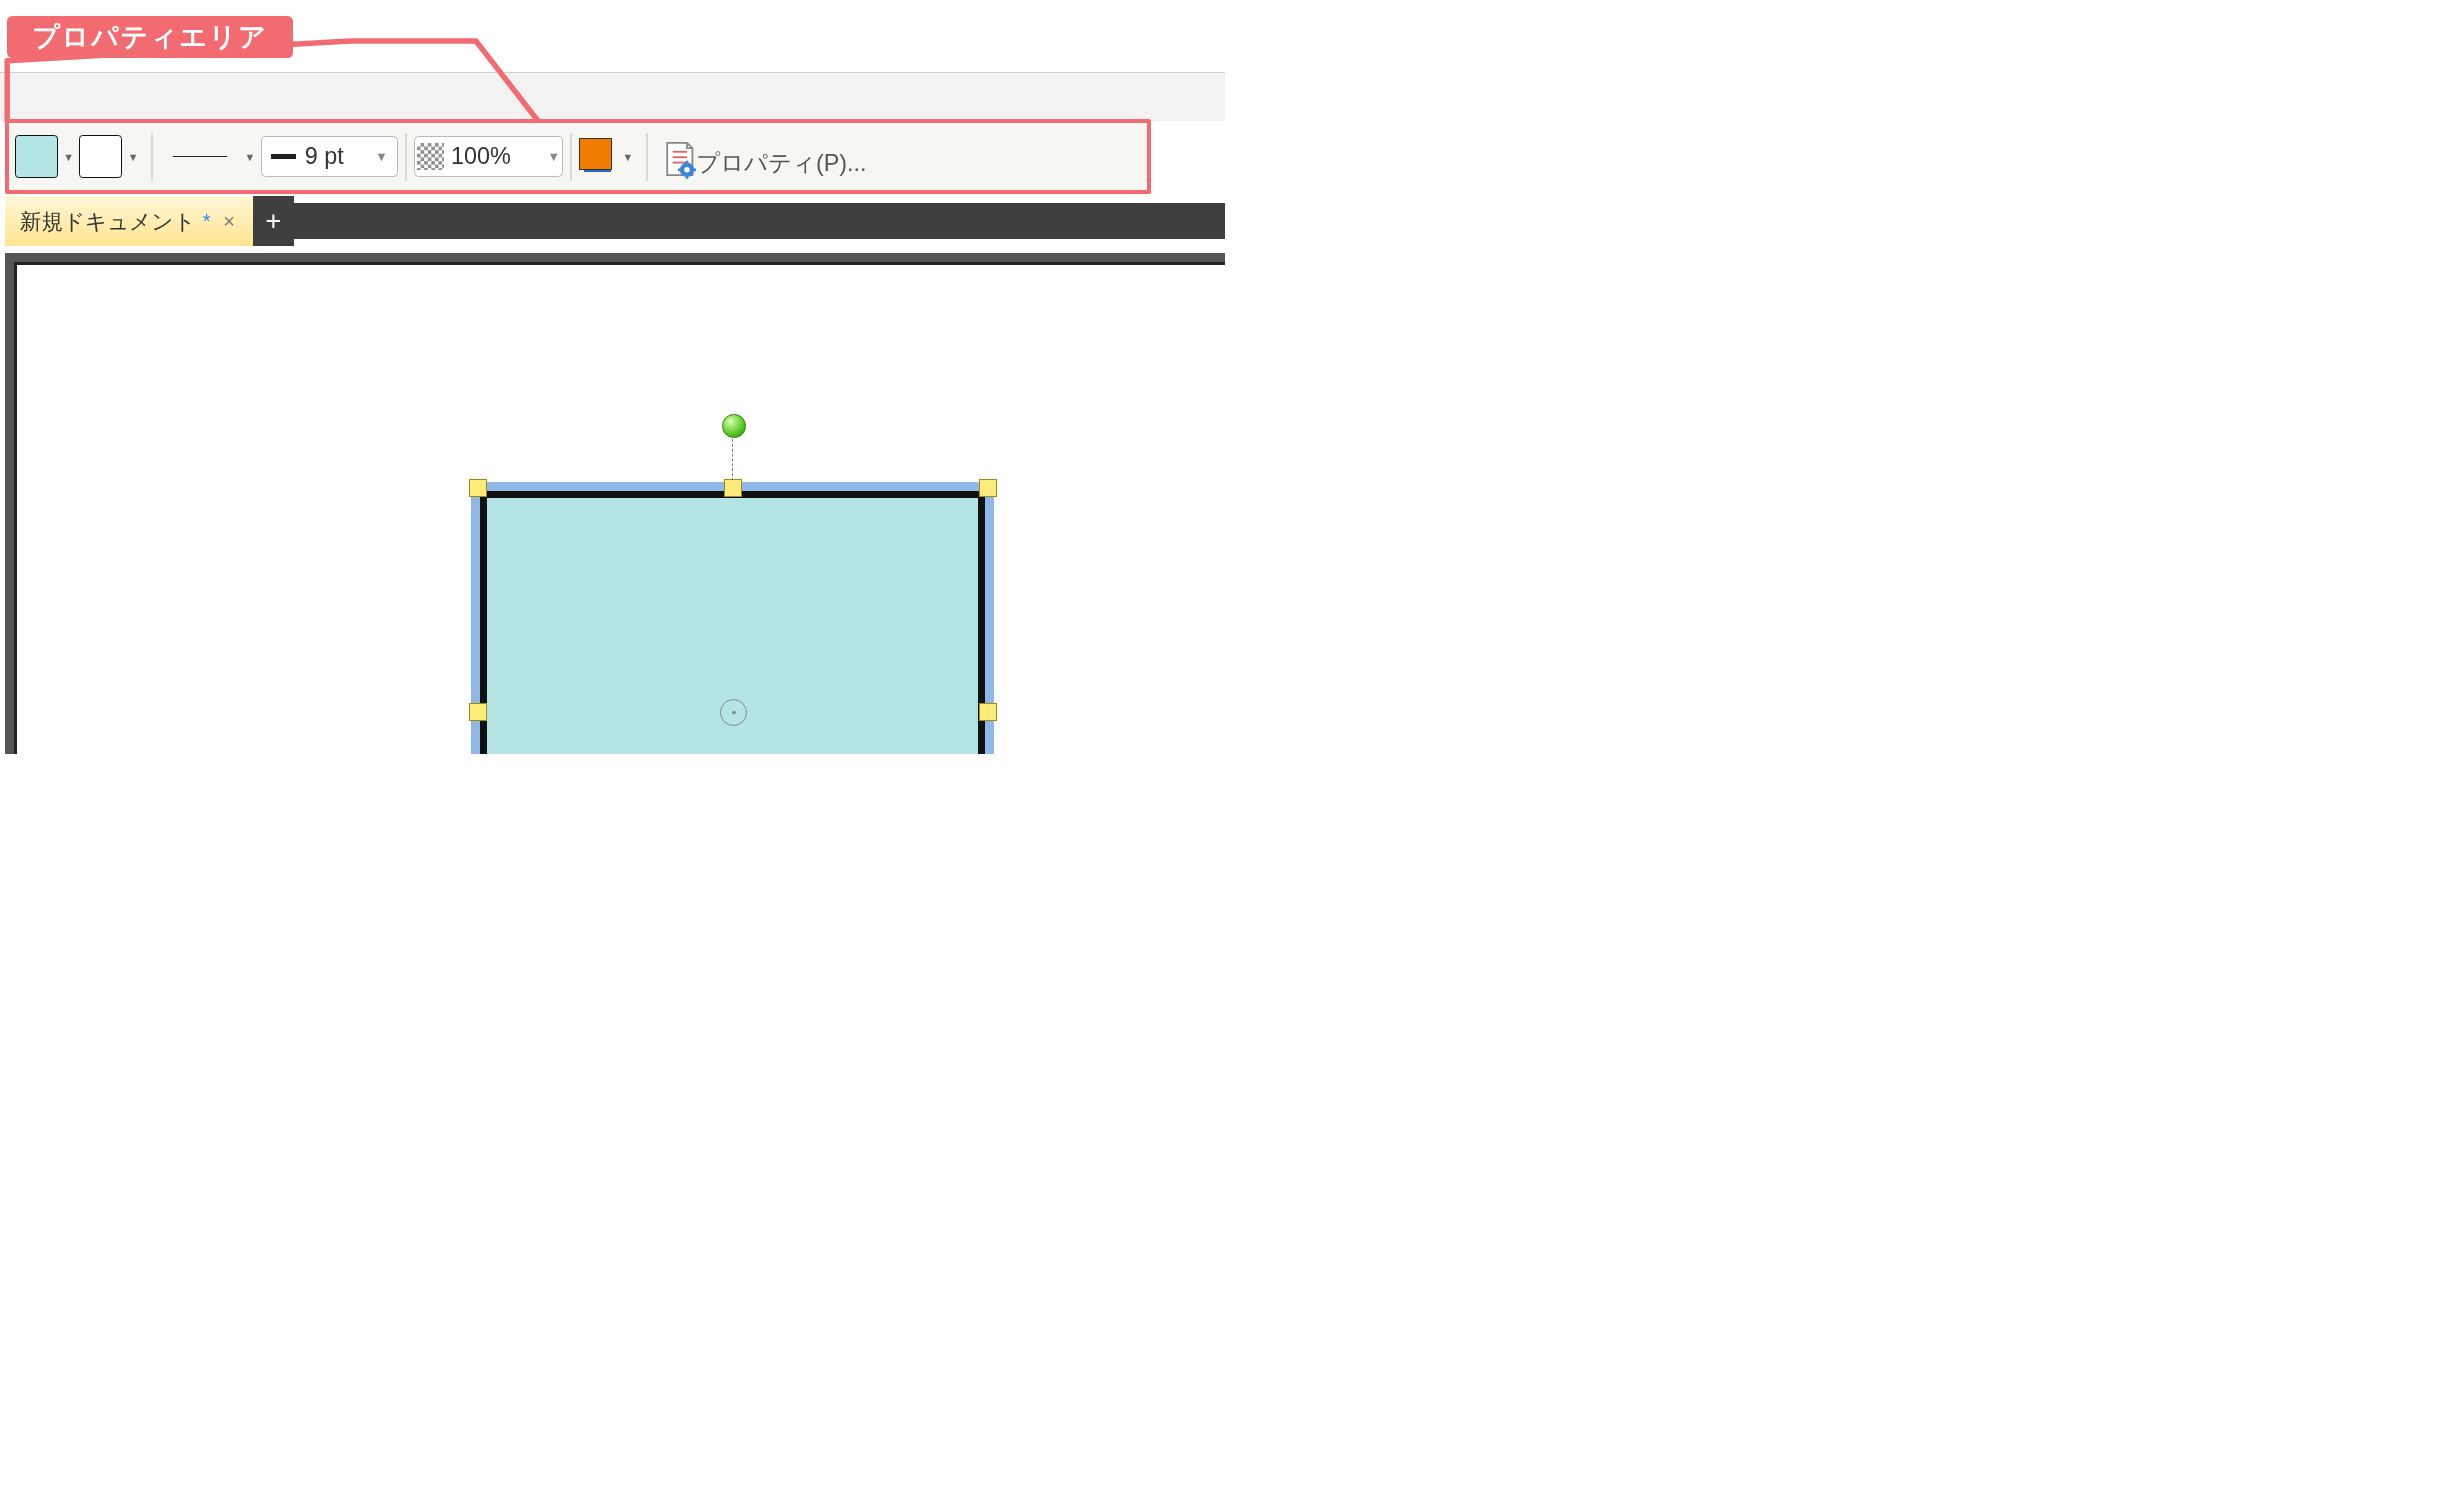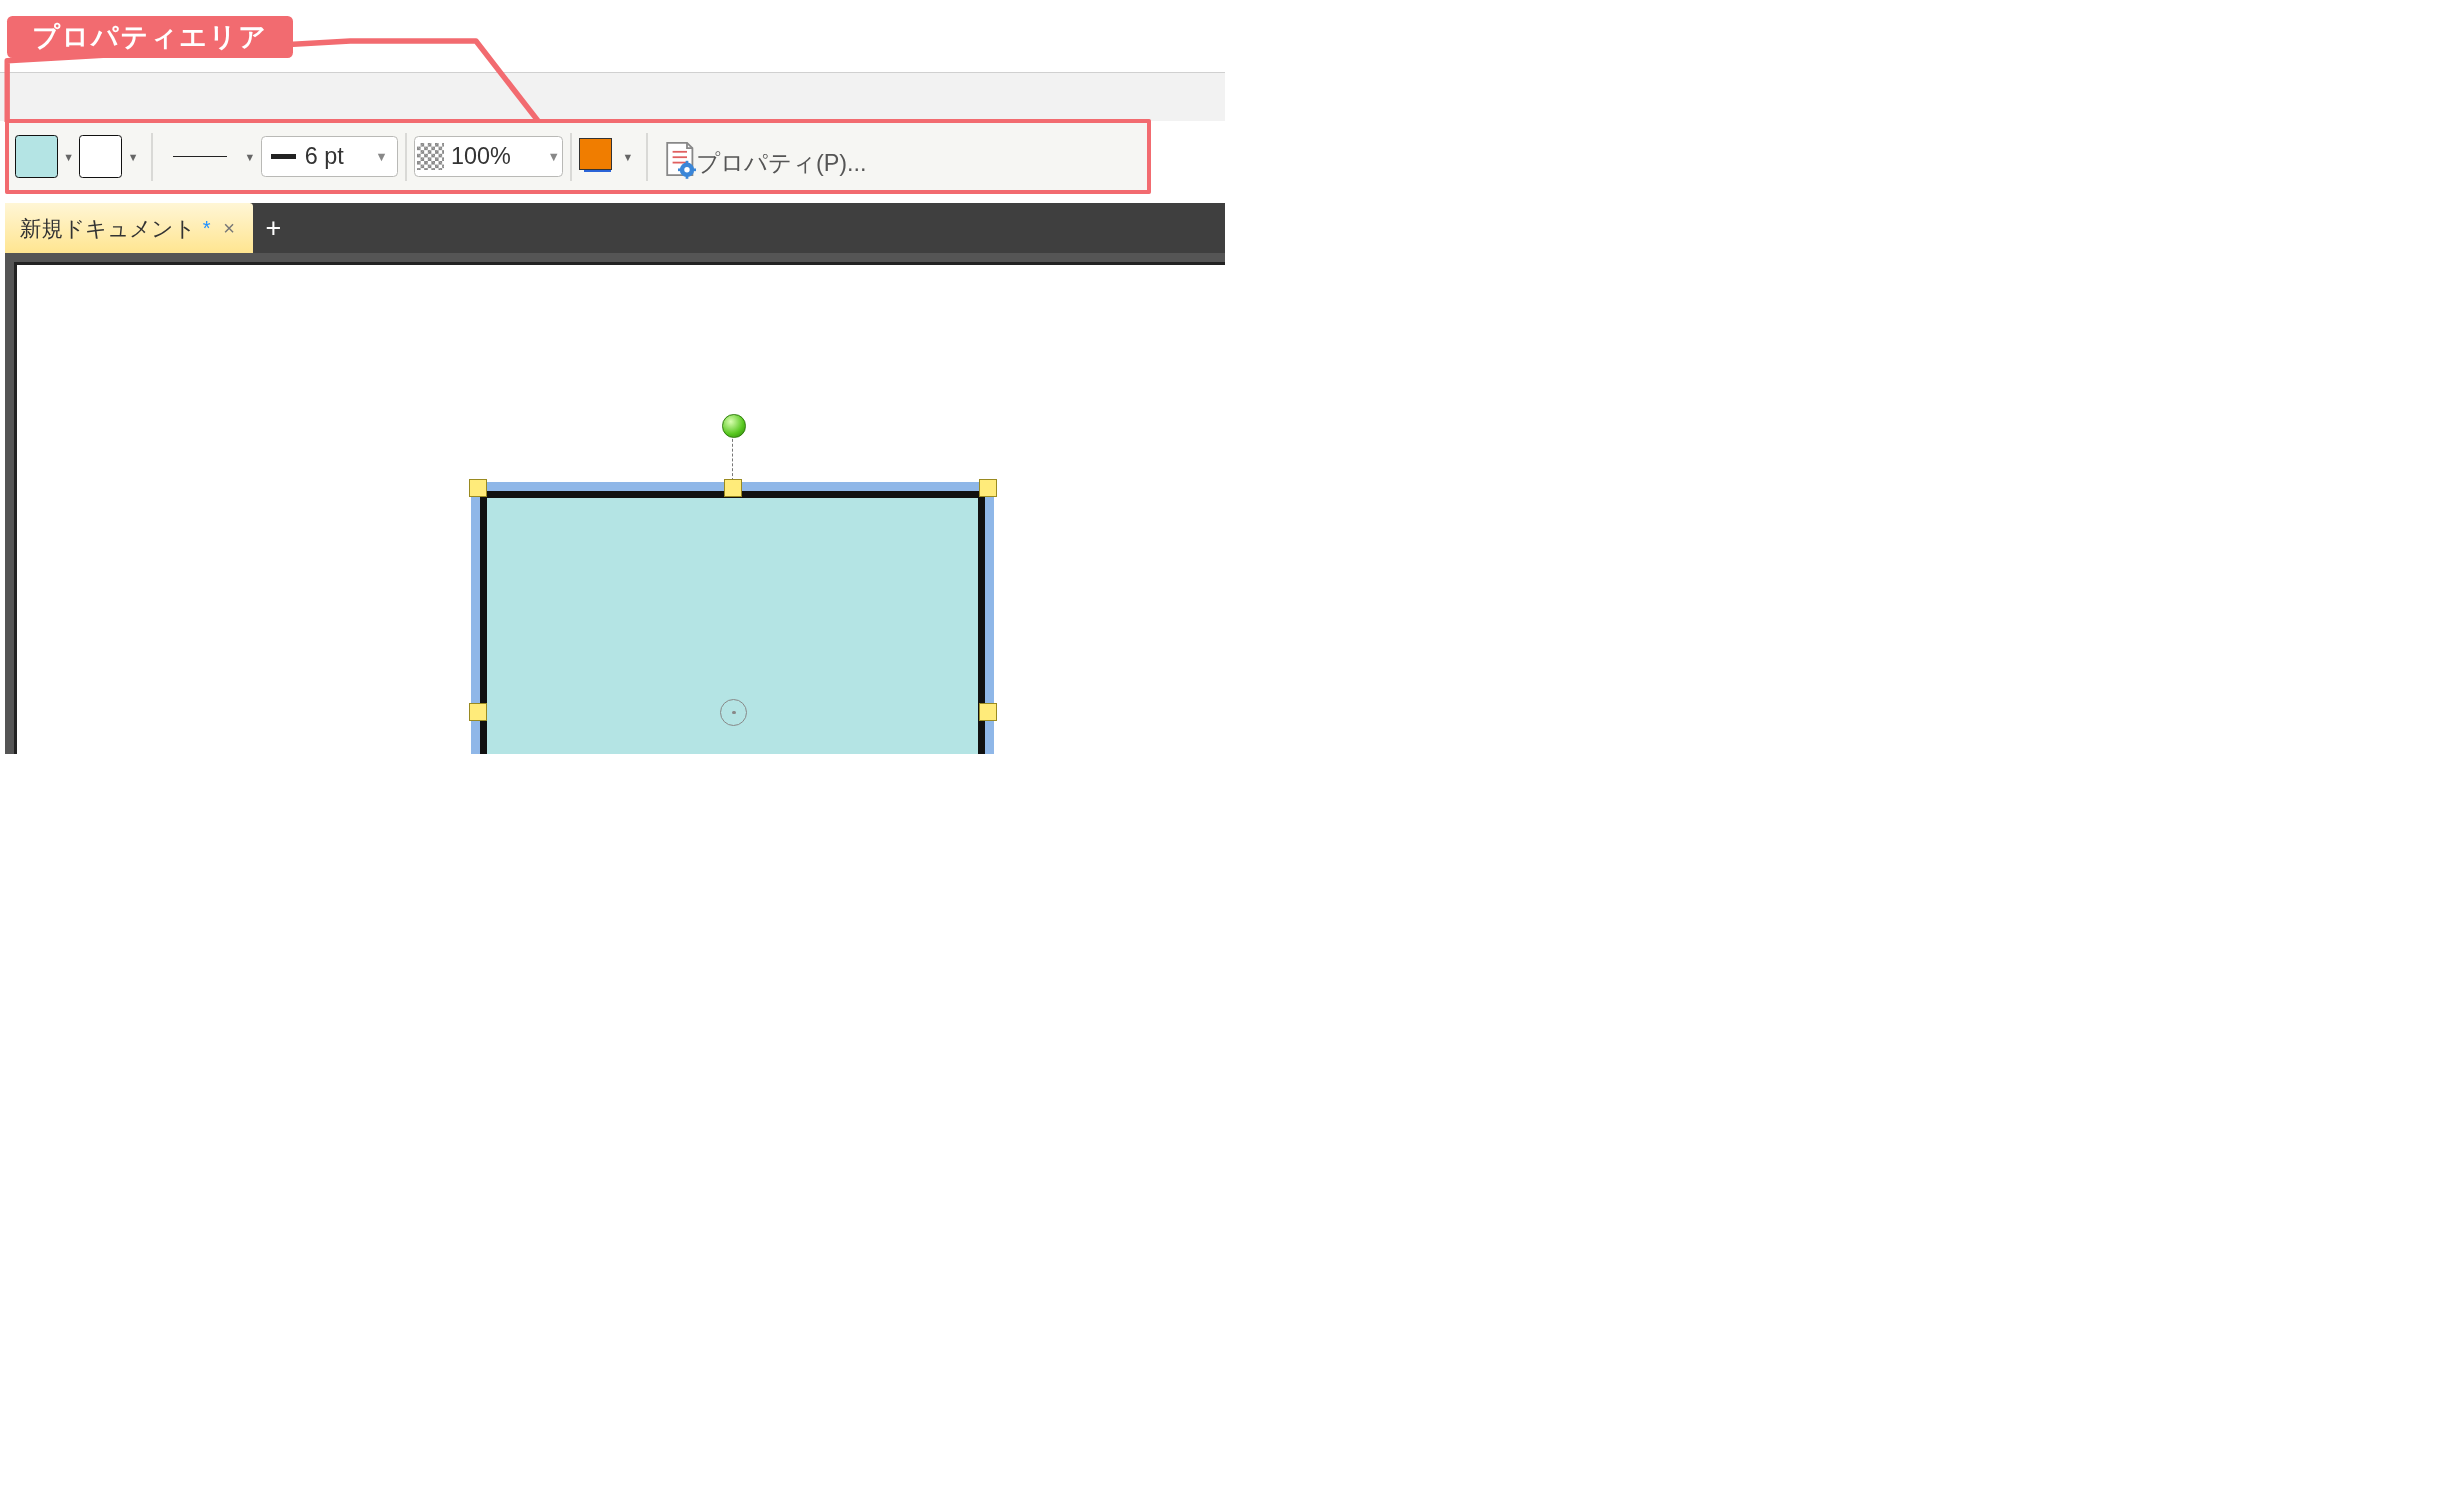--- a/index.html
+++ b/index.html
@@ -41,21 +41,21 @@
 
   .layer-swatch{width:38px;height:38px;position:relative;}
   .layer-swatch .back{position:absolute;left:5.4px;top:7.2px;width:27px;height:27px;background:#2a64d8;}
   .layer-swatch .front{position:absolute;left:0;top:0;width:30.5px;height:30.5px;background:#f07d00;border:0.9px solid #333;}
 
   .prop-btn{display:flex;align-items:flex-end;height:45px;padding:0 5.4px;}
   .prop-icon{width:36px;height:40px;position:relative;}
   .prop-label{font-size:23.4px;color:#555;}
 
   
-  .tabbar{position:absolute;top:203px;left:5.4px;right:0;height:50px;background:#3f3f3f;display:flex;align-items:flex-start;}
+  .tabbar{position:absolute;top:203px;left:5.4px;right:0;height:36px;background:#3f3f3f;display:flex;align-items:center;}
   .doc-tab{height:50px;background:linear-gradient(#fff6d6,#ffe590);display:flex;align-items:center;padding:0 12.6px 0 14.4px;gap:5.4px;border-top-right-radius:3.6px;}
   .doc-tab .name{font-size:21.6px;color:#333;}
   .doc-tab .dirty{color:#1e90ff;font-size:20px;padding:0 1.8px;}
   .doc-tab .close{color:#777;font-size:20px;padding:0 5.4px;}
   .add-tab{width:41px;height:50px;display:flex;align-items:center;justify-content:center;color:#fff;font-size:27px;font-weight:300;background:#3f3f3f;}
 
   
   .canvas-outer{position:absolute;top:253px;left:5.4px;right:0;bottom:0;background:#555;}
   .canvas-inner{position:absolute;top:9px;left:9px;right:0;bottom:0;background:#fff;border:3.6px solid #222;border-right:none;border-bottom:none;}
 
@@ -95,21 +95,21 @@
 
     <div class="sep"></div>
 
     <div class="line-style-btn">
       <div class="line"></div>
     </div>
     <div class="drop-caret">▼</div>
 
     <div class="line-weight">
       <div class="thick"></div>
-      <span class="val">6 pt</span>
+      <span class="val">9 pt</span>
       <span class="caret">▼</span>
     </div>
 
     <div class="sep"></div>
 
     <div class="opacity-box">
       <div class="checker"></div>
       <span class="val">100%</span>
       <span class="caret">▼</span>
     </div>

